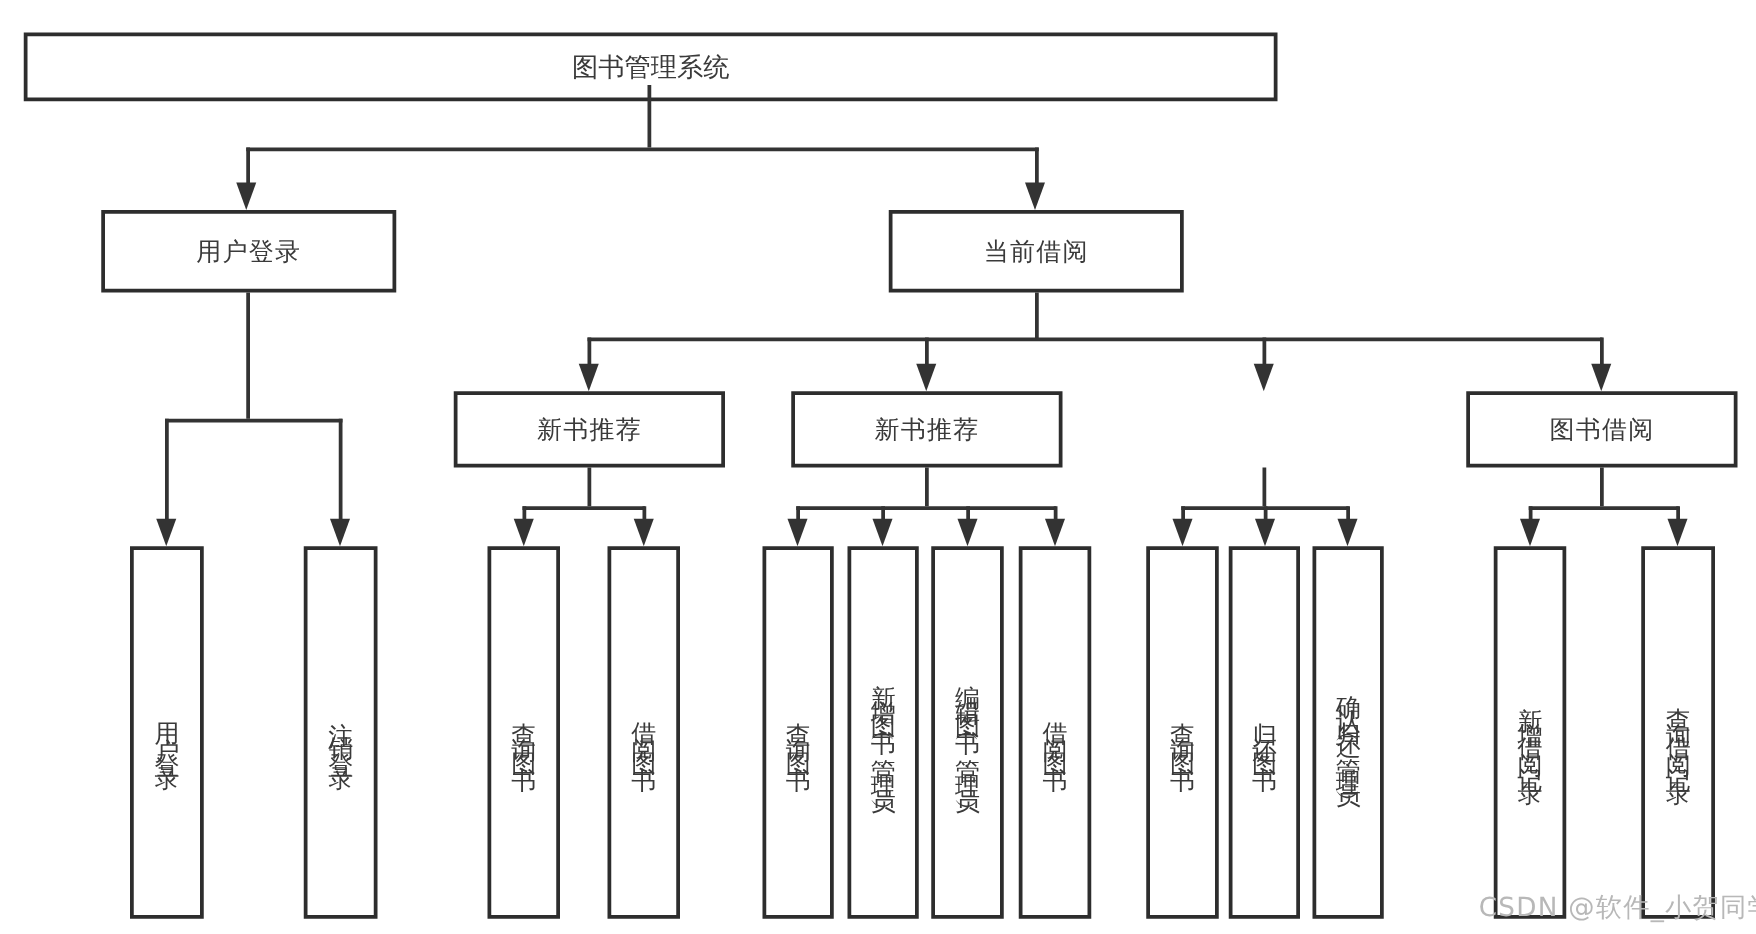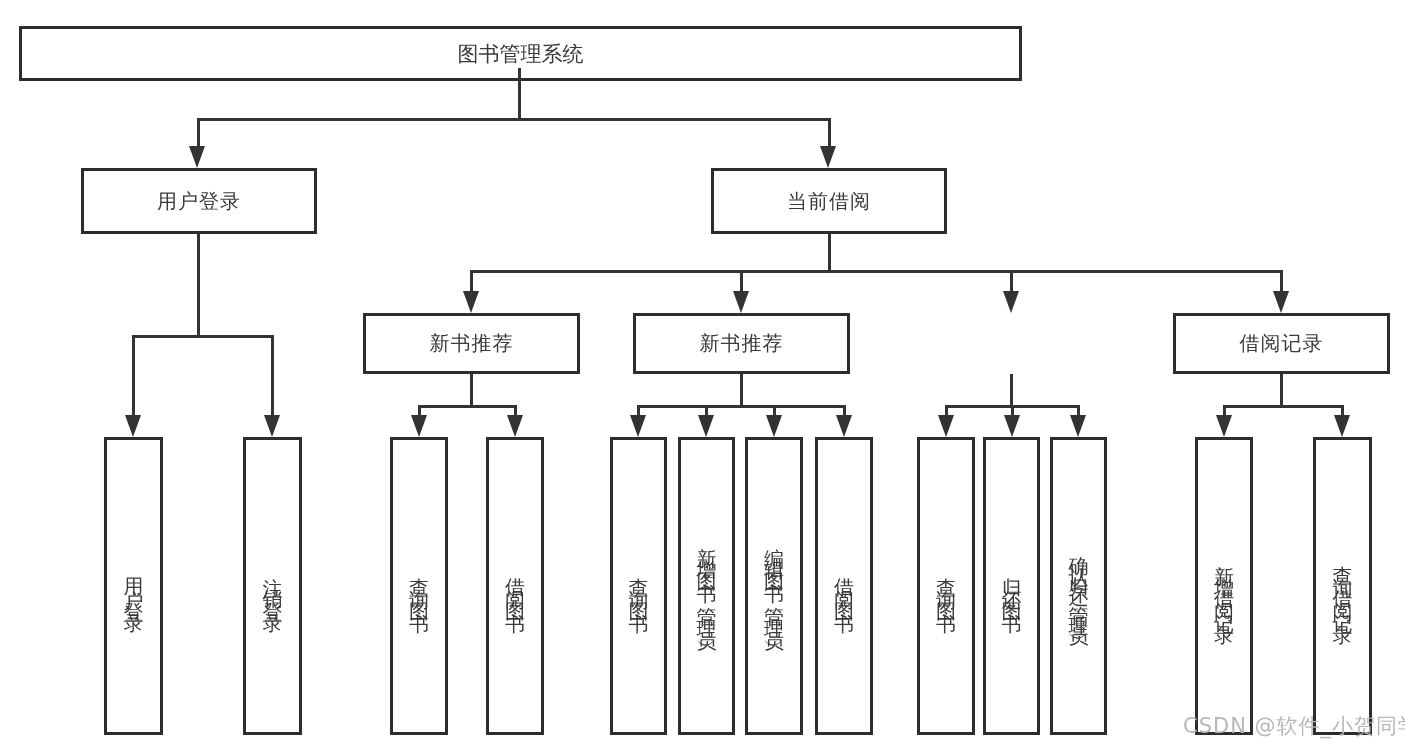--- a/index.html
+++ b/index.html
@@ -89,21 +89,21 @@
   <div class="vl" style="left:1280px;top:270px;height:23px;"></div>
   <div class="arrow" style="left:1273px;top:291px;"></div>
 
   <div class="box hbox" style="left:363px;top:313px;width:217px;height:61px;">
     <span>新书推荐</span>
   </div>
   <div class="box hbox" style="left:633px;top:313px;width:217px;height:61px;">
     <span>新书推荐</span>
   </div>
   <div class="box hbox" style="left:1173px;top:313px;width:217px;height:61px;">
-    <span>借阅记录</span>
+    <span>图书借阅</span>
   </div>
 
   <div class="vl" style="left:470px;top:374px;height:31px;"></div>
   <div class="vl" style="left:740px;top:374px;height:31px;"></div>
   <div class="vl" style="left:1010px;top:374px;height:31px;"></div>
   <div class="vl" style="left:1280px;top:374px;height:31px;"></div>
 
   <div class="hl" style="left:418px;top:405px;width:98px;"></div>
   <div class="vl" style="left:418px;top:405px;height:14px;"></div>
   <div class="arrow" style="left:411px;top:415px;"></div>

